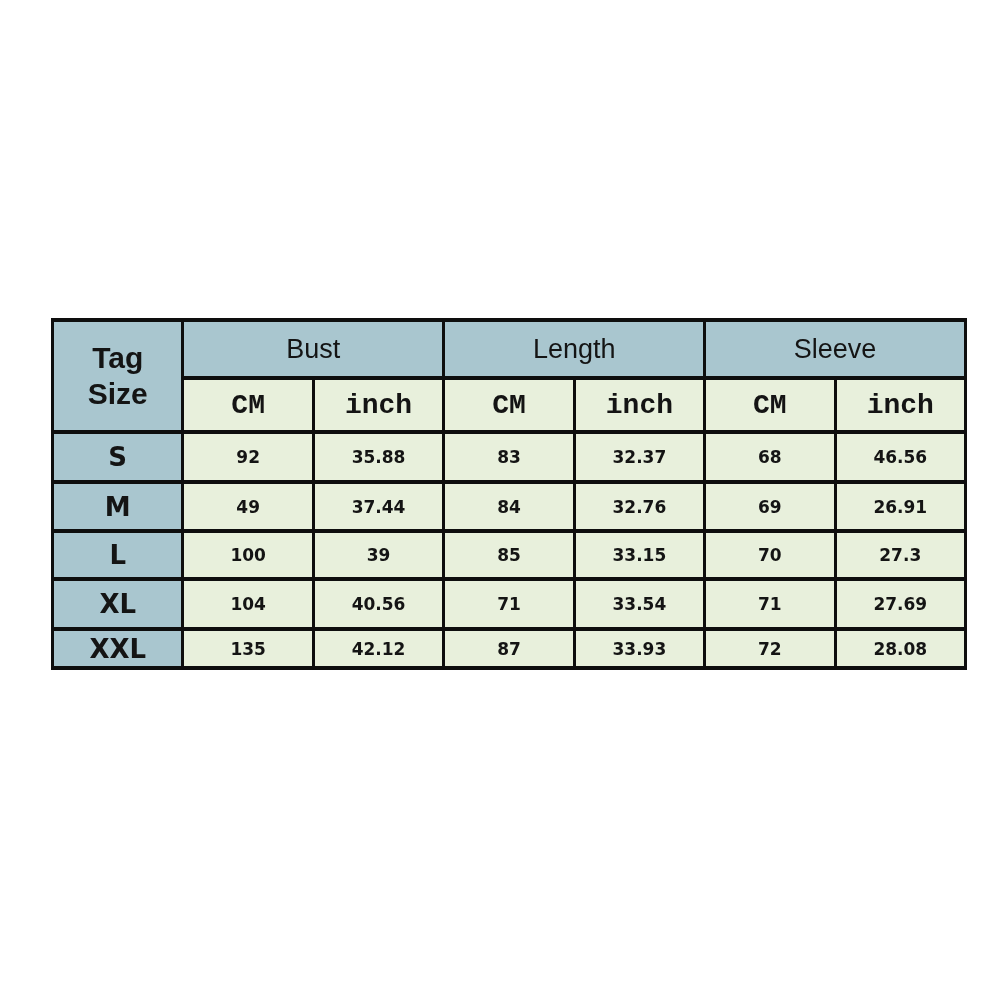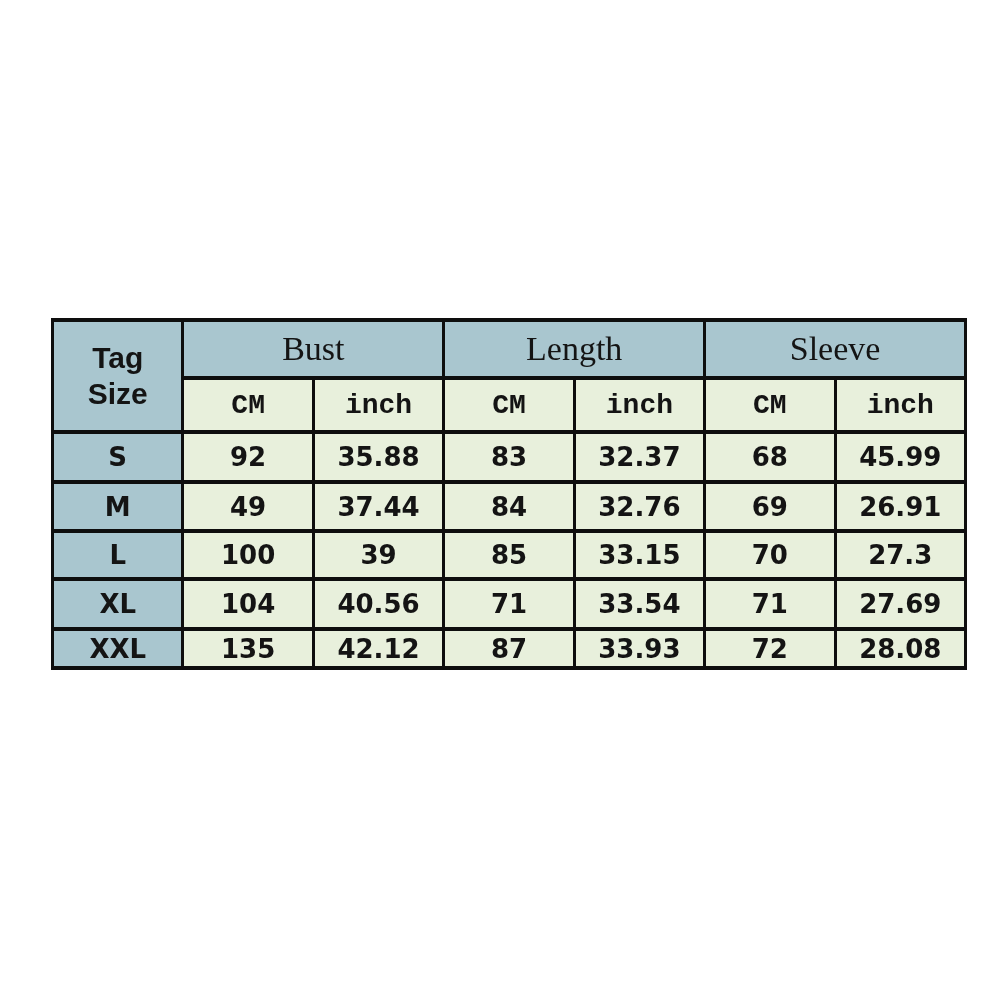--- a/index.html
+++ b/index.html
@@ -42,38 +42,38 @@
   .cell-green { background: #e8f0dc; }
 
   .corner-cell {
     font-weight: bold;
     font-size: 30px;
     line-height: 1.2;
     font-family: "Liberation Sans", sans-serif;
   }
   .group-cell {
     font-weight: normal;
-    font-size: 34px;
+    font-size: 27px;
     height: 54px;
-    font-family: Liberation Serif, serif;
+    font-family: Liberation Sans, sans-serif;
   }
   .unit-cell {
     font-weight: bold;
     font-size: 28px;
     height: 50px;
     font-family: Liberation Mono, monospace;
   }
   .size-cell {
     font-weight: bold;
     font-size: 26px;
     font-family: "DejaVu Sans", sans-serif;
   }
   .data-cell {
     font-weight: bold;
-    font-size: 26px;
+    font-size: 17px;
     font-family: "DejaVu Sans", sans-serif;
   }
   tr.row-s  { height: 50px; }
   tr.row-m  { height: 49px; }
   tr.row-l  { height: 48px; }
   tr.row-xl { height: 50px; }
   tr.row-xxl{ height: 39px; }
 </style>
 </head>
 <body>
@@ -99,21 +99,21 @@
         <th class="cell-green unit-cell">inch</th>
       </tr>
 
       <tr class="row-s">
         <td class="cell-blue size-cell">S</td>
         <td class="cell-green data-cell">92</td>
         <td class="cell-green data-cell">35.88</td>
         <td class="cell-green data-cell">83</td>
         <td class="cell-green data-cell">32.37</td>
         <td class="cell-green data-cell">68</td>
-        <td class="cell-green data-cell">45.99</td>
+        <td class="cell-green data-cell">46.56</td>
       </tr>
 
       <tr class="row-m">
         <td class="cell-blue size-cell">M</td>
         <td class="cell-green data-cell">49</td>
         <td class="cell-green data-cell">37.44</td>
         <td class="cell-green data-cell">84</td>
         <td class="cell-green data-cell">32.76</td>
         <td class="cell-green data-cell">69</td>
         <td class="cell-green data-cell">26.91</td>

